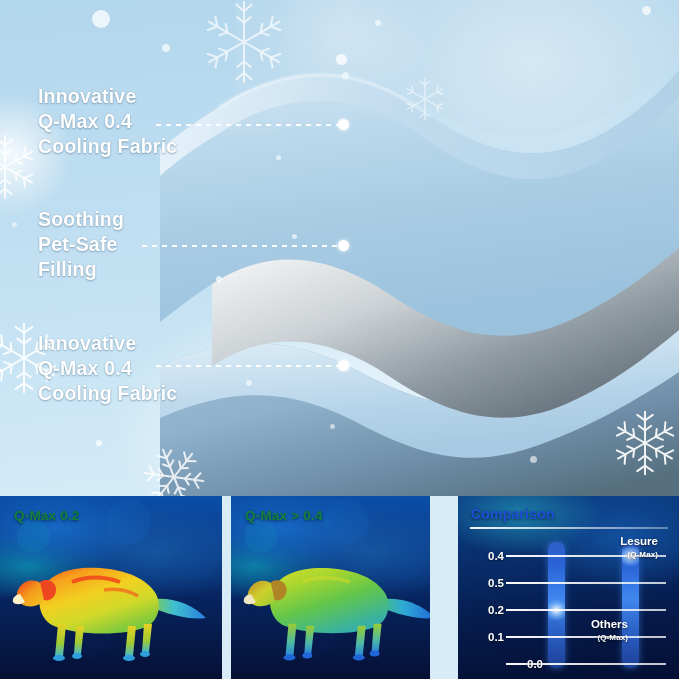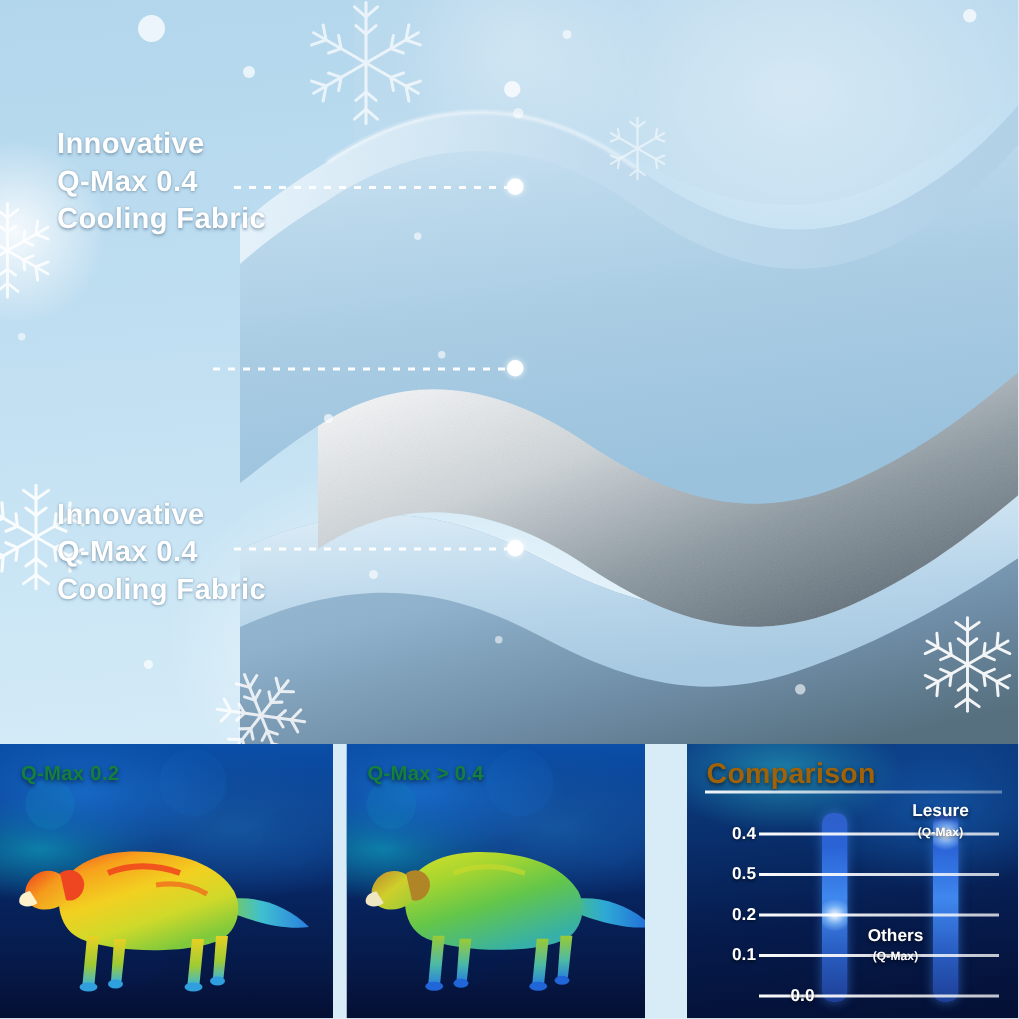--- a/index.html
+++ b/index.html
@@ -100,21 +100,21 @@
   
   #chart-bg{
     position:absolute;inset:0;
     background:
       radial-gradient(ellipse 120px 60px at 28% 10%, #1c7ea8 0%, rgba(28,126,168,0) 68%),
       radial-gradient(ellipse 140px 80px at 75% 22%, #12509e 0%, rgba(18,80,158,0) 70%),
       linear-gradient(175deg,#0b3e86 0%,#09306e 30%,#061c4e 62%,#040f33 100%);
   }
   #chart-title{
     position:absolute;left:13px;top:10px;z-index:6;
-    color:#a16207;font-weight:bold;font-size:19px;letter-spacing:.2px;
+    color:#1d4ed8;font-weight:bold;font-size:14px;letter-spacing:.2px;
     text-shadow:0 1px 3px rgba(0,0,0,.6);
   }
   #chart-title-rule{
     position:absolute;left:12px;top:31px;width:198px;height:2px;z-index:6;
     background:linear-gradient(to right,rgba(255,255,255,.95),rgba(255,255,255,.35));
   }
   #plot{position:absolute;left:12px;top:40px;width:200px;height:135px;z-index:5;}
   .ytick{
     position:absolute;left:0;width:34px;text-align:right;
     color:#fff;font-weight:bold;font-size:11.5px;
@@ -131,21 +131,21 @@
     background:linear-gradient(180deg,#2f5fc9 0%,#2a63d6 18%,#3f87ee 45%,#2a5fc4 72%,#1d3f96 100%);
     box-shadow:0 0 7px rgba(70,140,240,.55);
   }
   .bar-glow{
     position:absolute;width:17px;height:26px;border-radius:7px;
     background:radial-gradient(ellipse 16px 14px at 50% 50%, rgba(255,255,255,.95) 0%, rgba(150,205,255,.55) 45%, rgba(90,160,255,0) 78%);
     transform:translateY(-50%);
   }
   .bar-label{
     position:absolute;color:#fff;font-weight:bold;font-size:11.5px;
-    text-align:center;line-height:13px;
+    text-align:right;line-height:13px;
     text-shadow:0 1px 3px rgba(0,0,0,.7);
   }
   .bar-sub{display:block;font-size:8px;letter-spacing:.1px;}
 </style>
 </head>
 <body>
 
 <div id="stage">
 
   <div id="hero">
@@ -360,20 +360,23 @@
 
     <div class="leader" style="left:142px;top:245px;width:198px;"></div>
     <div class="leaderdot" style="left:338px;top:240px;"></div>
 
     <div class="leader" style="left:156px;top:365px;width:184px;"></div>
     <div class="leaderdot" style="left:338px;top:360px;"></div>
 
     <div class="label" id="label-top">Innovative
 Q-Max 0.4
 Cooling Fabric</div>
+    <div class="label" id="label-mid">Soothing
+Pet-Safe
+Filling</div>
     <div class="label" id="label-bot">Innovative
 Q-Max 0.4
 Cooling Fabric</div>
   </div>
 
   <div id="bottom">
 
     <div class="panel" id="panel-a">
       <div class="thermal-bg"></div>
       <div class="thermal-noise"></div>

